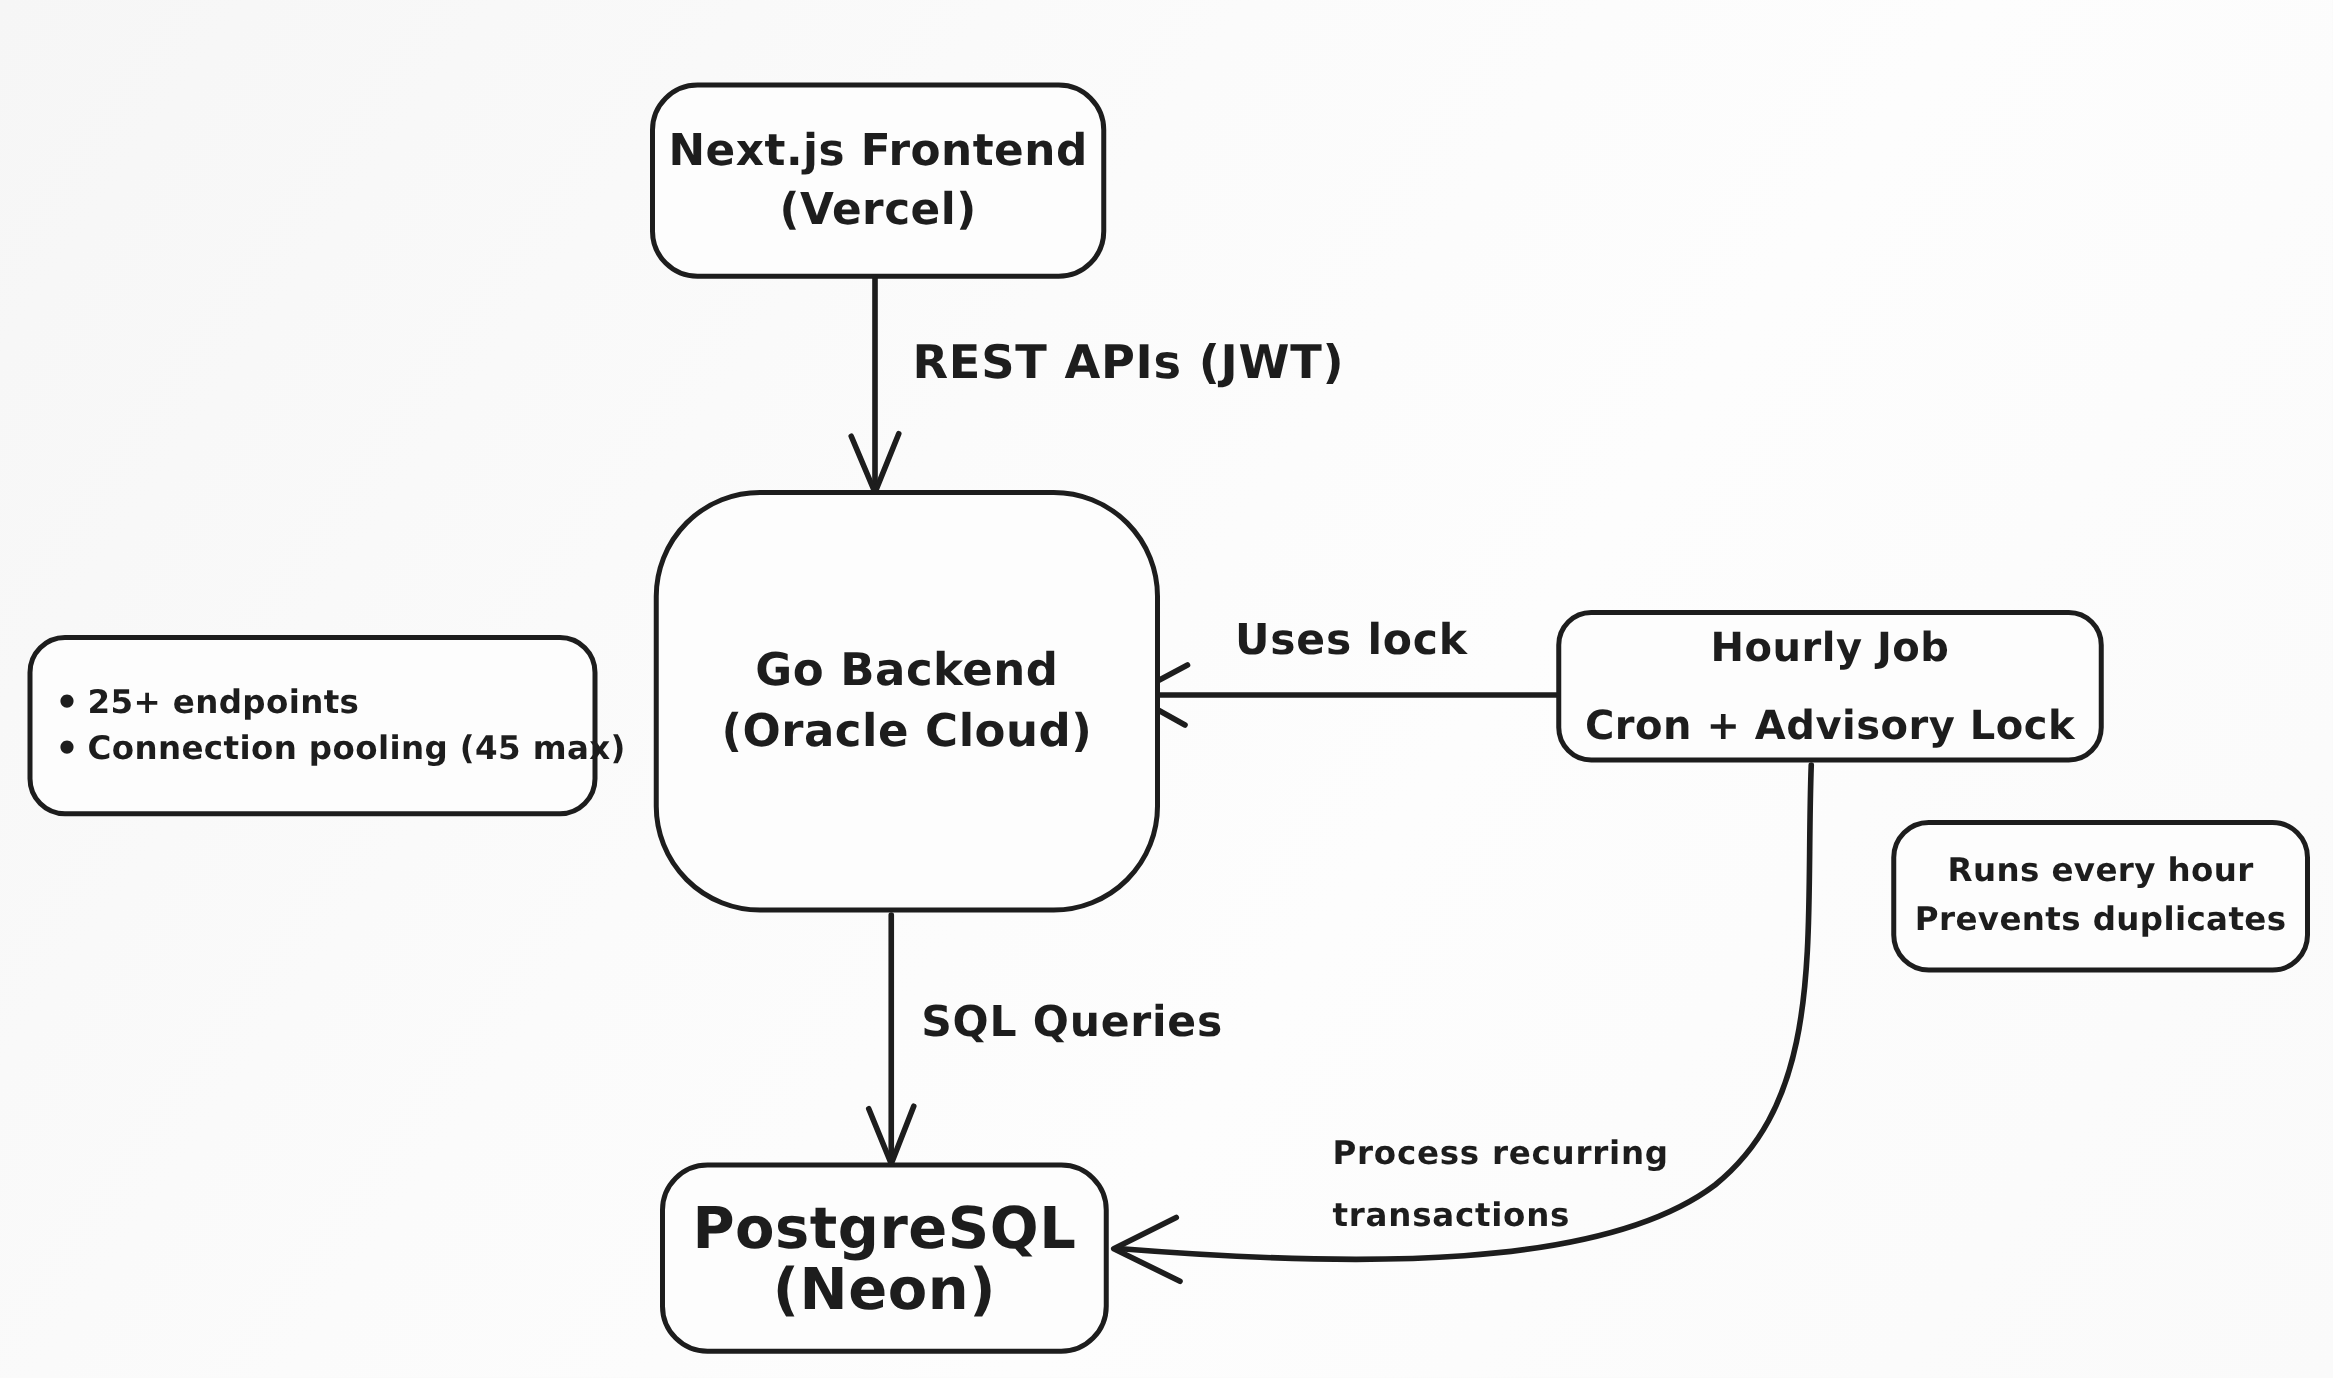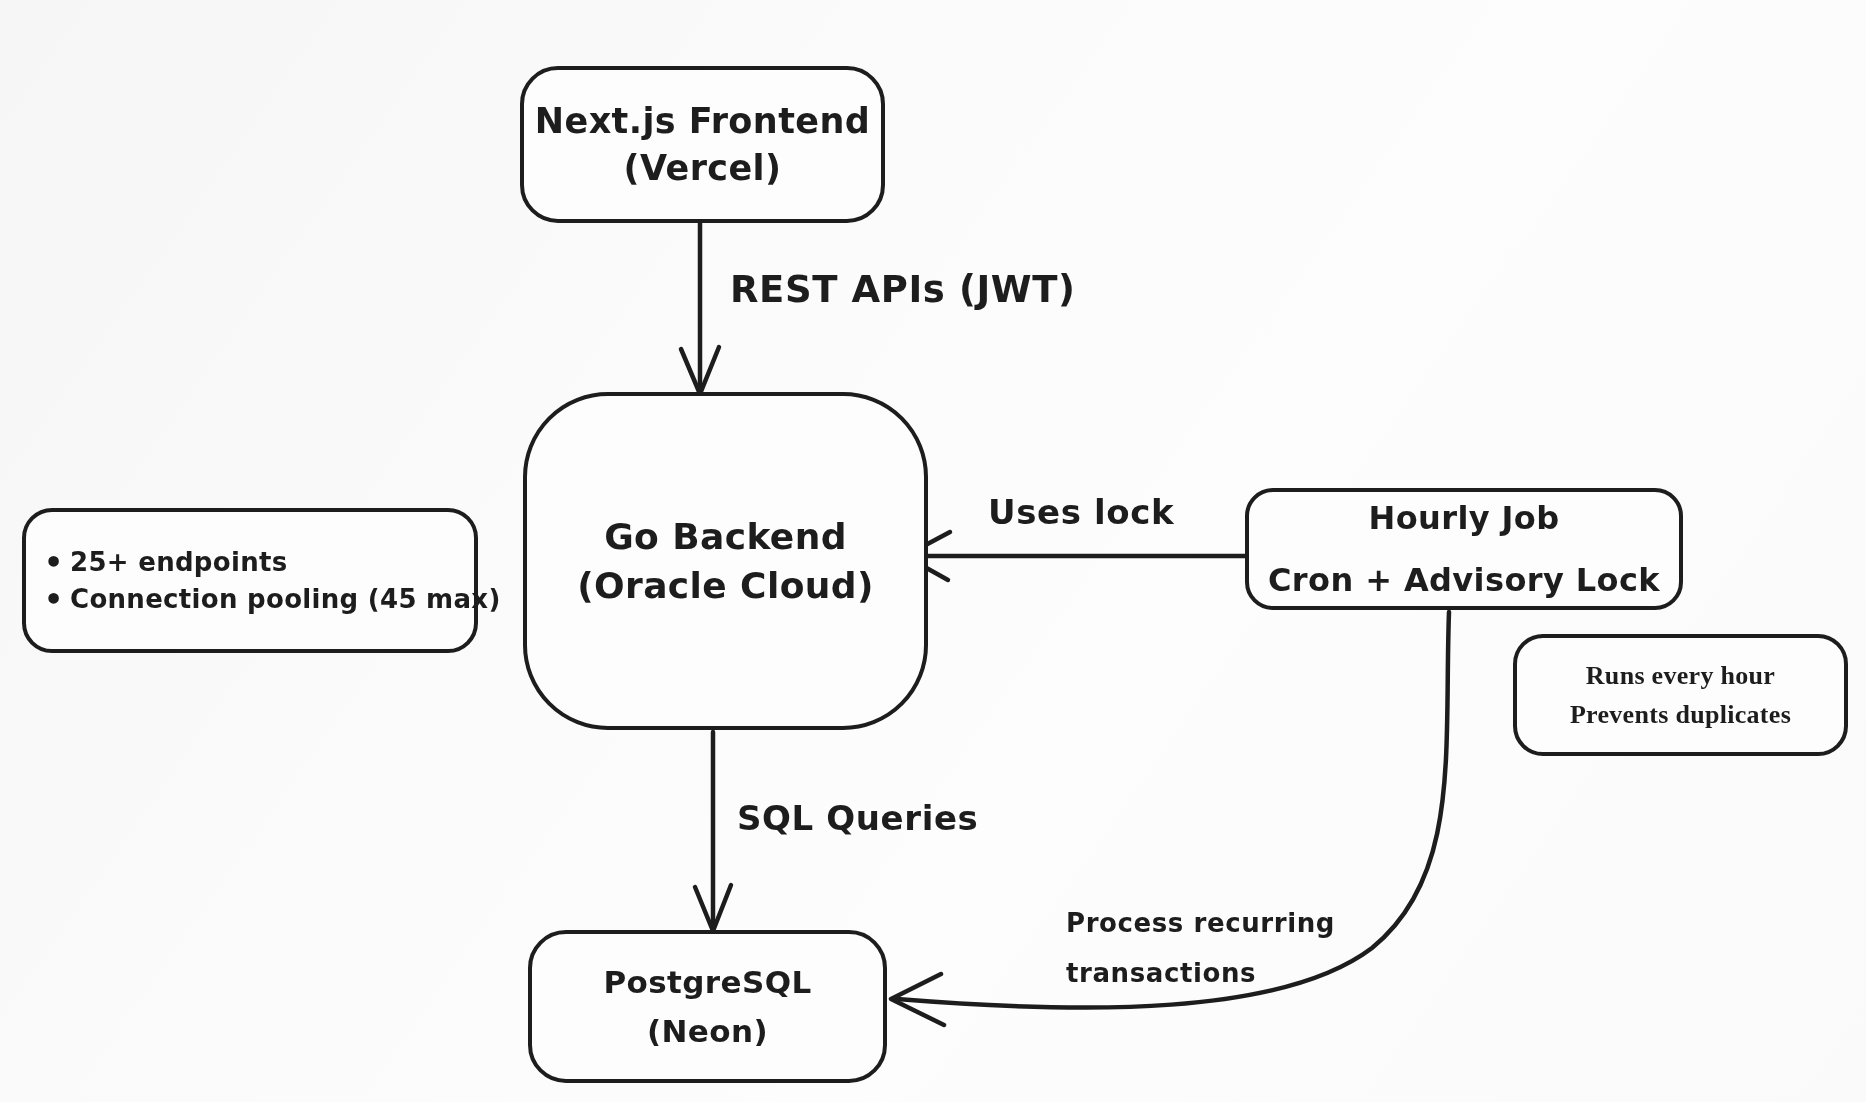--- a/index.html
+++ b/index.html
@@ -44,21 +44,21 @@
     align-items: center;
     justify-content: center;
     text-align: center;
     font-weight: 600;
     letter-spacing: 0.4px;
     color: var(--ink);
   }
   .node-frontend  { left: 520px;  top: 18px;  width: 365px; height: 157px; border-radius: 38px; font-size: 35px; line-height: 47px; margin-top: 48px; }
   .node-backend   { left: 523px;  top: 392px; width: 405px; height: 338px; border-radius: 85px; font-size: 36px; line-height: 49px; }
   .node-hourly    { left: 1245px; top: 488px; width: 438px; height: 122px; border-radius: 28px; font-size: 32px; line-height: 44px; gap: 18px; }
-  .node-postgres  { left: 528px;  top: 930px; width: 359px; height: 153px; border-radius: 38px; font-size: 31px; line-height: 49px; }
+  .node-postgres  { left: 528px;  top: 930px; width: 359px; height: 153px; border-radius: 38px; font-size: 46px; line-height: 49px; }
   .note {
     position: absolute;
     box-sizing: border-box;
     border: 4px solid var(--ink);
     background: #fdfdfd;
     border-radius: 30px;
     font-weight: 600;
     color: var(--ink);
   }
   .note-backend {
@@ -77,26 +77,25 @@
     letter-spacing: 0.3px;
     white-space: nowrap;
   }
   .note-backend li::before {
     content: "•";
     position: absolute;
     left: -26px;
     font-size: 30px;
   }
   .note-hourly {
-    left: 1513px; top: 634px; width: 335px; height: 122px;
+    left: 1513px; top: 656px; width: 335px; height: 122px;
     display: flex; flex-direction: column; align-items: center; justify-content: center;
     text-align: center;
     font-size: 26px; line-height: 39px;
     letter-spacing: 0.3px;
-    font-family: Liberation Serif, serif;
   }
   .edge-label {
     position: absolute;
     font-weight: 600;
     color: var(--ink);
     white-space: nowrap;
     letter-spacing: 0.6px;
   }
   .label-rest     { left: 730px;  top: 268px; font-size: 37px; }
   .label-useslock { left: 988px;  top: 492px; font-size: 34px; }

